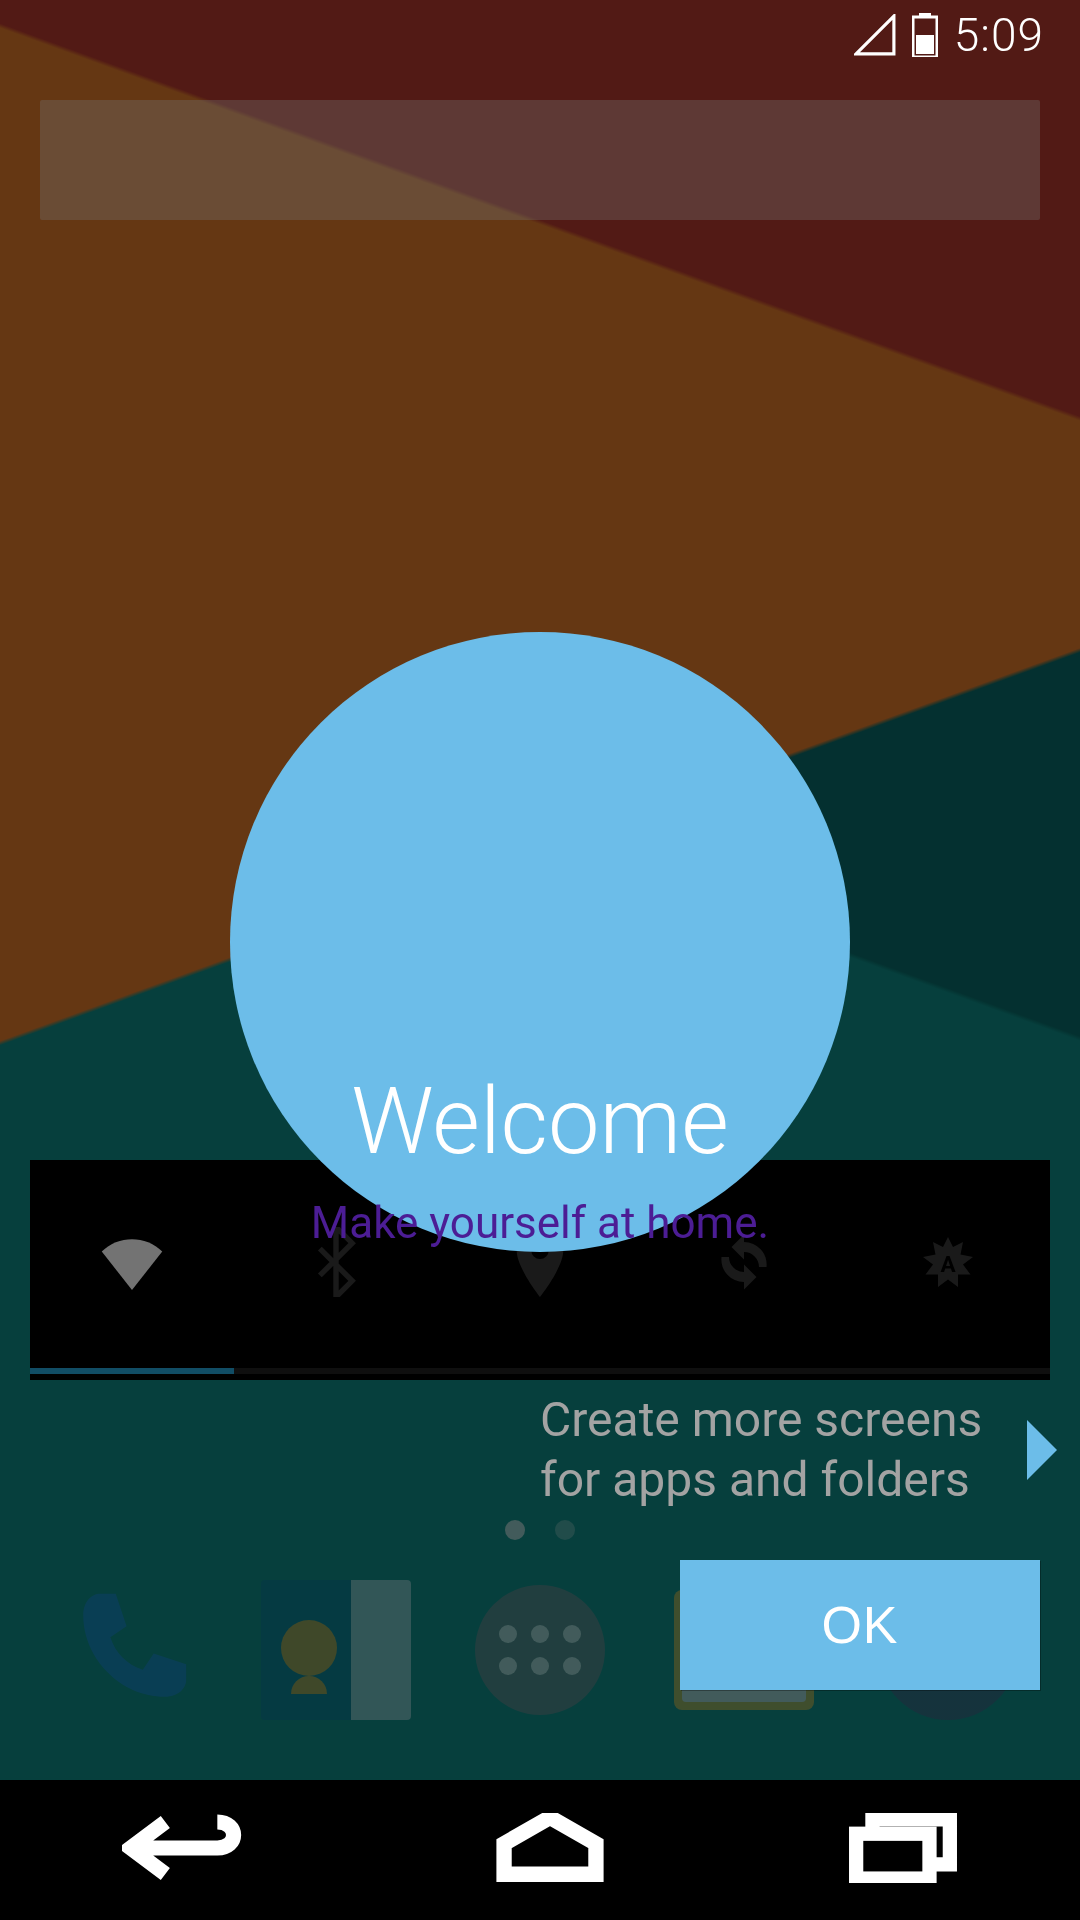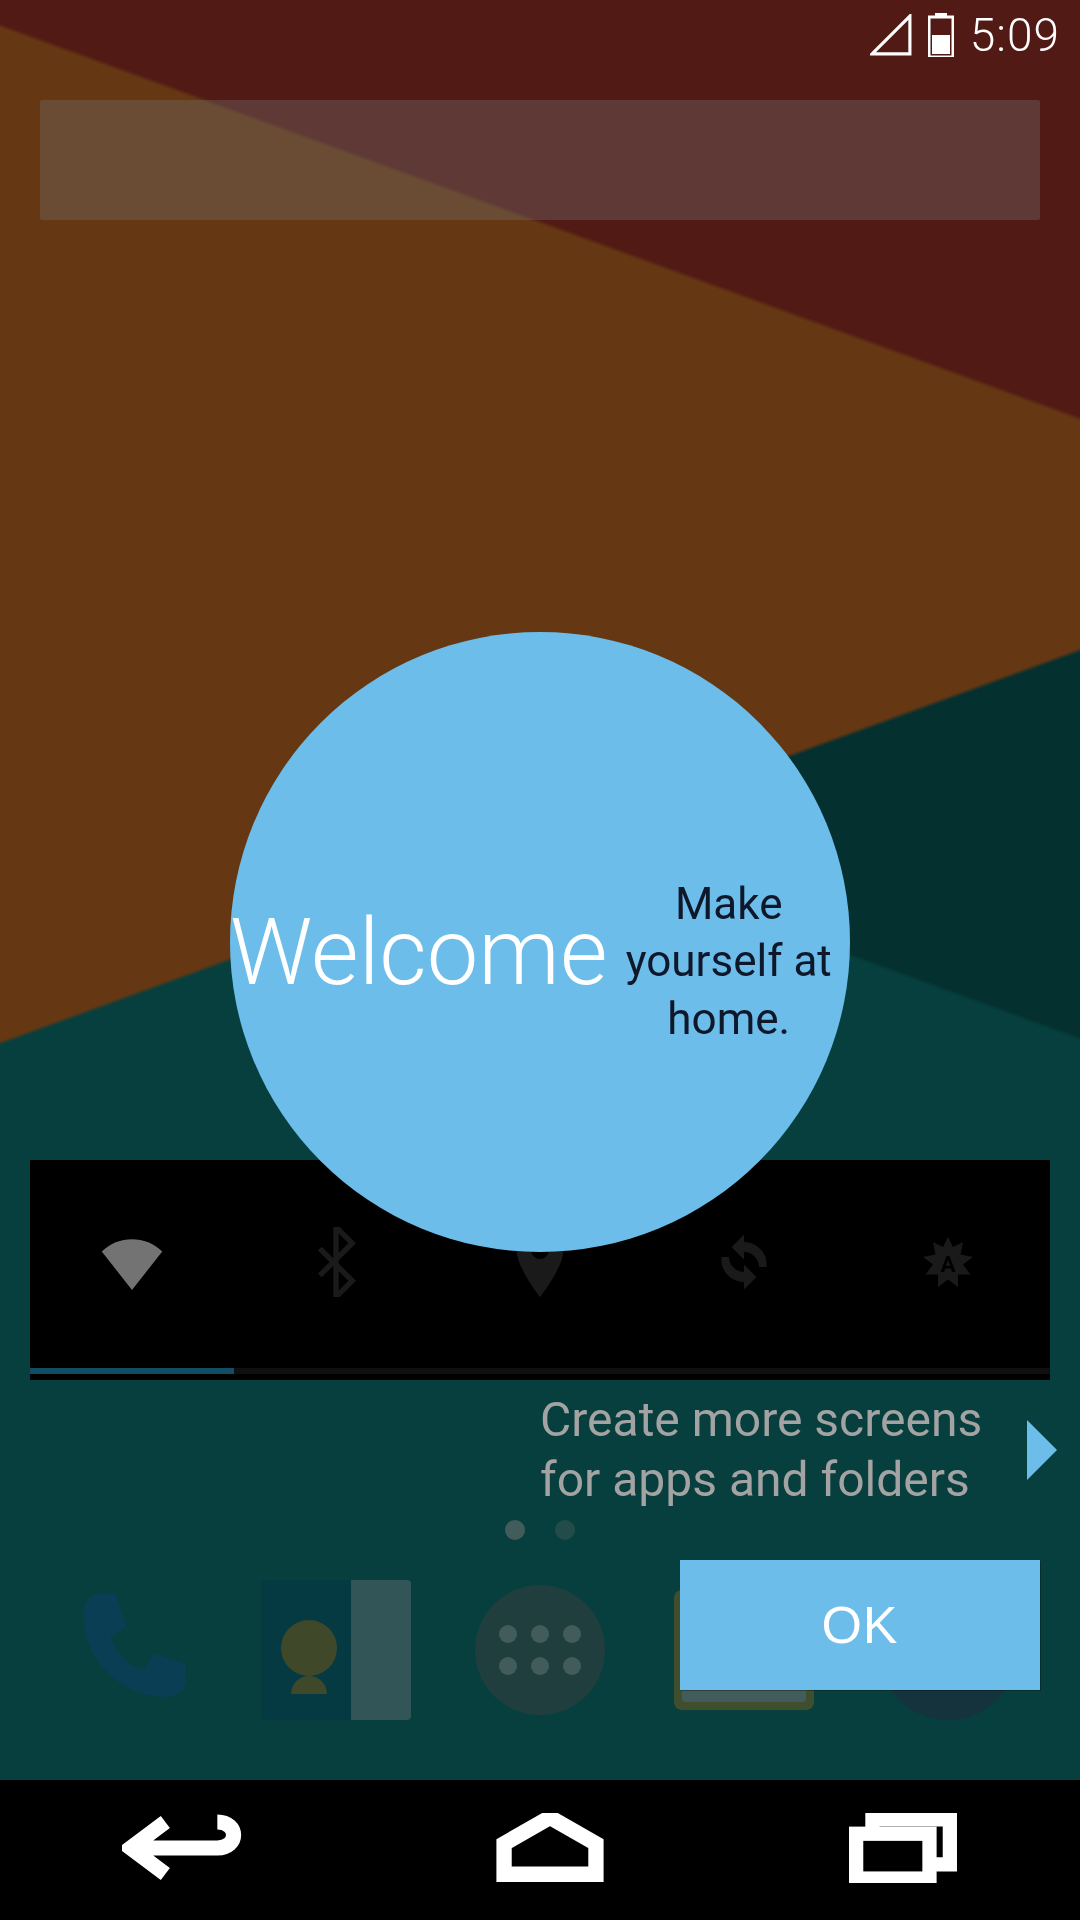--- a/index.html
+++ b/index.html
@@ -19,21 +19,21 @@
       linear-gradient(20deg, #0e8c87 0%, #0e8c87 55%, transparent 55.2%),
       linear-gradient(135deg, #0a6c6a 0%, #0a6c6a 100%);
   }
   
   .dim {
     position: absolute; inset: 0;
     background: rgba(0,0,0,0.55);
   }
   
   .statusbar {
-    position: absolute; top: 0; left: 0; right: 0;
+    position: absolute; top: 0; left: 0; right: 16px;
     height: 70px;
     display: flex; justify-content: flex-end; align-items: center;
     padding: 0 20px;
     gap: 16px;
     color: #fff;
     font-size: 46px;
     font-weight: 300;
     z-index: 50;
   }
   .statusbar .time { letter-spacing: 1px; }
@@ -144,33 +144,33 @@
     z-index: 60;
   }
   .navbar svg { stroke: #fff; fill: none; stroke-width: 7; }
   
   .welcome-circle {
     position: absolute;
     top: 632px; left: 50%; transform: translateX(-50%);
     width: 620px; height: 620px;
     border-radius: 50%;
     background: #6cbde9;
-    display: flex; flex-direction: row;
-    align-items: center; justify-content: space-between;
+    display: flex; flex-direction: column;
+    align-items: center; justify-content: flex-end;
     z-index: 40;
     padding-top: 40px;
   }
   .welcome-circle .title {
     color: #fff;
     font-size: 92px;
     font-weight: 300;
     margin-bottom: 20px;
   }
   .welcome-circle .subtitle {
-    color: #0f172a;
+    color: #4c1d95;
     font-size: 44px;
     text-align: center;
     line-height: 1.3;
     max-width: 460px;
   }
   .hint {
     position: absolute;
     top: 1390px;
     left: 540px;
     right: 90px;

